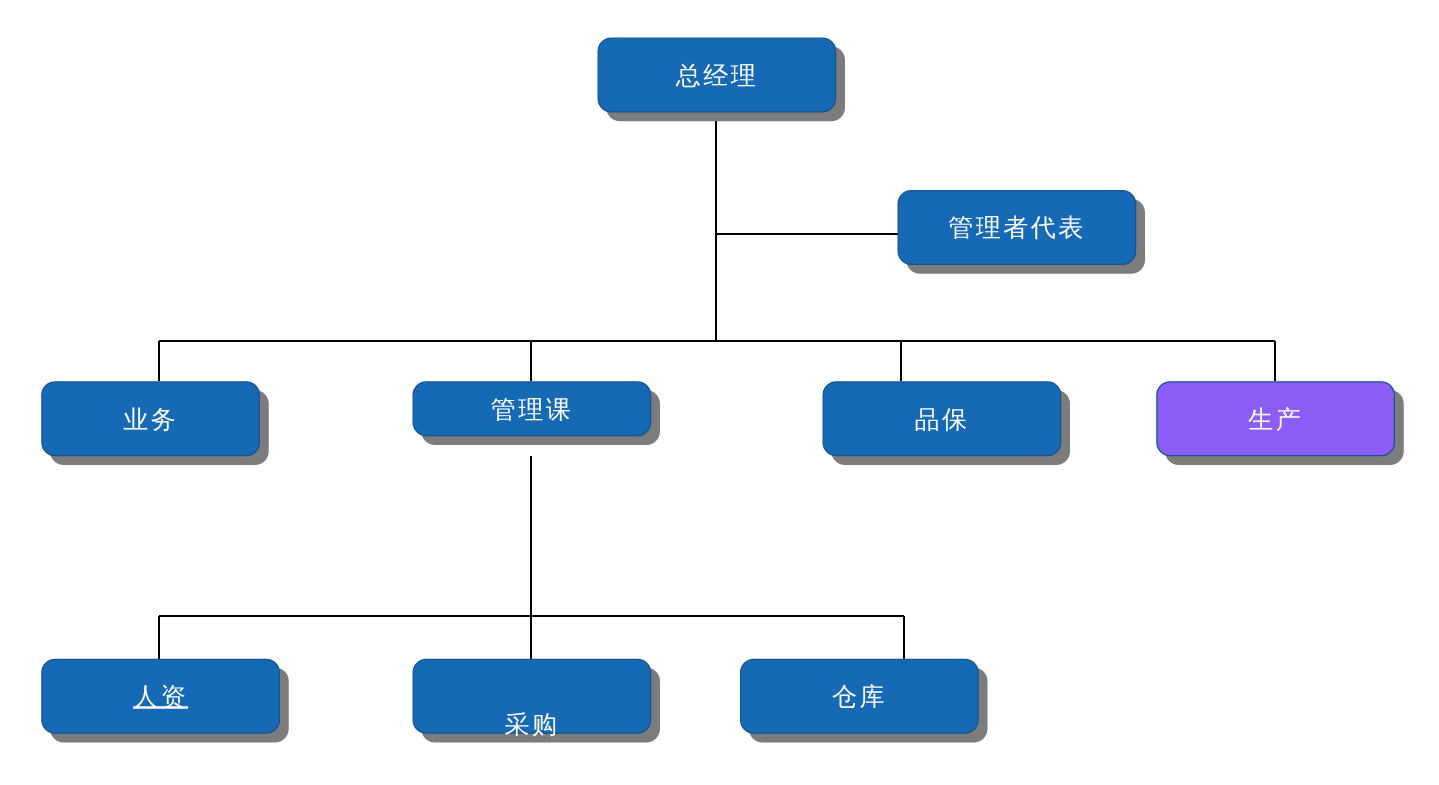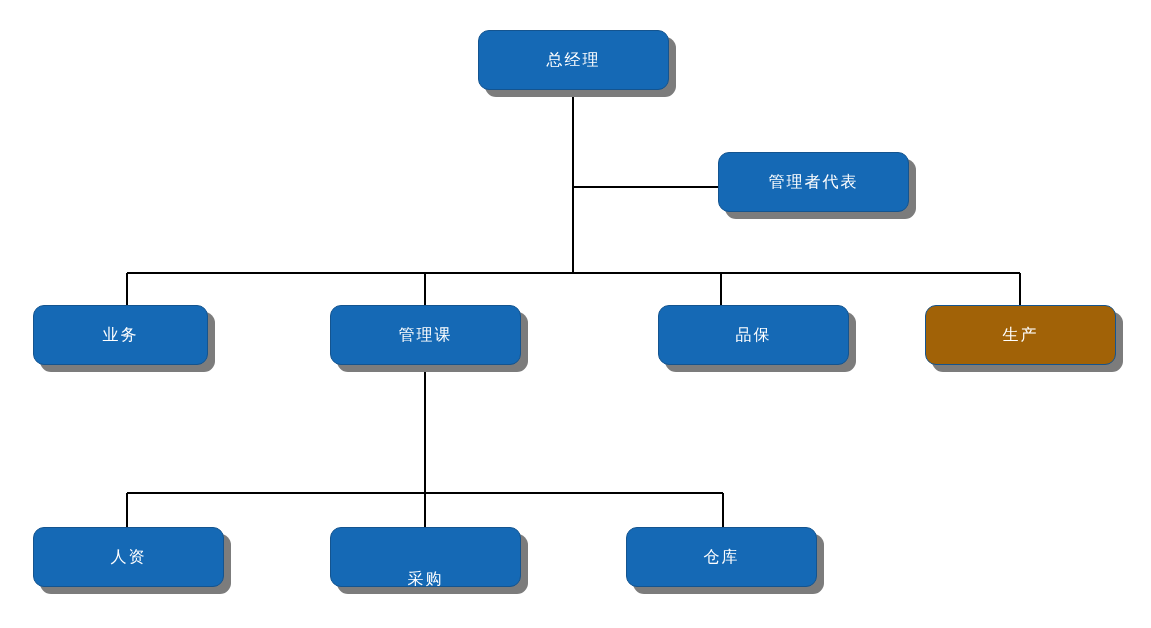--- a/index.html
+++ b/index.html
@@ -40,21 +40,21 @@
     background: #1569b5;
     color: #ffffff;
     display: flex;
     align-items: center;
     justify-content: center;
     border: 1px solid #14548f;
     box-shadow: 7px 7px 0 0 #7c7c7c;
     z-index: 5;
   }
   .node-label {
-    font-size: 16px;
+    font-size: 20px;
     line-height: 1;
     letter-spacing: 2px;
     color: #ffffff;
     white-space: nowrap;
     font-weight: normal;
     text-align: center;
   }
 </style>
 </head>
 <body>
@@ -80,33 +80,33 @@
   <div id="node-layer">
       <div class="node" style="left: 478px; top: 30px; width: 191px; height: 60px; background: rgb(21, 105, 181); border-color: rgb(20, 84, 143); box-shadow: rgb(124, 124, 124) 7px 7px 0px 0px;">
         <span class="node-label" style="color: rgb(255, 255, 255);">总经理</span>
       </div>
       <div class="node" style="left: 718px; top: 152px; width: 191px; height: 60px; background: rgb(21, 105, 181); border-color: rgb(20, 84, 143); box-shadow: rgb(124, 124, 124) 7px 7px 0px 0px;">
         <span class="node-label" style="color: rgb(255, 255, 255);">管理者代表</span>
       </div>
       <div class="node" style="left: 33px; top: 305px; width: 175px; height: 60px; background: rgb(21, 105, 181); border-color: rgb(20, 84, 143); box-shadow: rgb(124, 124, 124) 7px 7px 0px 0px;">
         <span class="node-label" style="color: rgb(255, 255, 255);">业务</span>
       </div>
-      <div class="node" style="left: 330px; top: 305px; width: 191px; height: 60px; background: rgb(21, 105, 181); border-color: rgb(20, 84, 143); box-shadow: rgb(124, 124, 124) 7px 7px 0px 0px;">
+      <div class="node" style="left: 330px; top: 305px; width: 191px; height: 44px; background: rgb(21, 105, 181); border-color: rgb(20, 84, 143); box-shadow: rgb(124, 124, 124) 7px 7px 0px 0px;">
         <span class="node-label" style="color: rgb(255, 255, 255);">管理课</span>
       </div>
       <div class="node" style="left: 658px; top: 305px; width: 191px; height: 60px; background: rgb(21, 105, 181); border-color: rgb(20, 84, 143); box-shadow: rgb(124, 124, 124) 7px 7px 0px 0px;">
         <span class="node-label" style="color: rgb(255, 255, 255);">品保</span>
       </div>
-      <div class="node" style="left: 925px; top: 305px; width: 191px; height: 60px; background: #a16207; border-color: rgb(20, 84, 143); box-shadow: rgb(124, 124, 124) 7px 7px 0px 0px;">
+      <div class="node" style="left: 925px; top: 305px; width: 191px; height: 60px; background: #8b5cf6; border-color: rgb(20, 84, 143); box-shadow: rgb(124, 124, 124) 7px 7px 0px 0px;">
         <span class="node-label" style="color: rgb(255, 255, 255);">生产</span>
       </div>
       <div class="node" style="left: 33px; top: 527px; width: 191px; height: 60px; background: rgb(21, 105, 181); border-color: rgb(20, 84, 143); box-shadow: rgb(124, 124, 124) 7px 7px 0px 0px;">
-        <span class="node-label" style="color: rgb(255, 255, 255);">人资</span>
+        <span class="node-label" style="color: rgb(255, 255, 255); text-decoration: underline;">人资</span>
       </div>
       <div class="node" style="left: 330px; top: 527px; width: 191px; height: 60px; background: rgb(21, 105, 181); border-color: rgb(20, 84, 143); box-shadow: rgb(124, 124, 124) 7px 7px 0px 0px;">
         <span class="node-label" style="color: rgb(255, 255, 255); margin-top: 44px;">采购</span>
       </div>
-      <div class="node" style="left: 626px; top: 527px; width: 191px; height: 60px; background: rgb(21, 105, 181); border-color: rgb(20, 84, 143); box-shadow: rgb(124, 124, 124) 7px 7px 0px 0px;">
+      <div class="node" style="left: 592px; top: 527px; width: 191px; height: 60px; background: rgb(21, 105, 181); border-color: rgb(20, 84, 143); box-shadow: rgb(124, 124, 124) 7px 7px 0px 0px;">
         <span class="node-label" style="color: rgb(255, 255, 255);">仓库</span>
       </div>
     </div>
 
 </div>
 
 </body></html>

